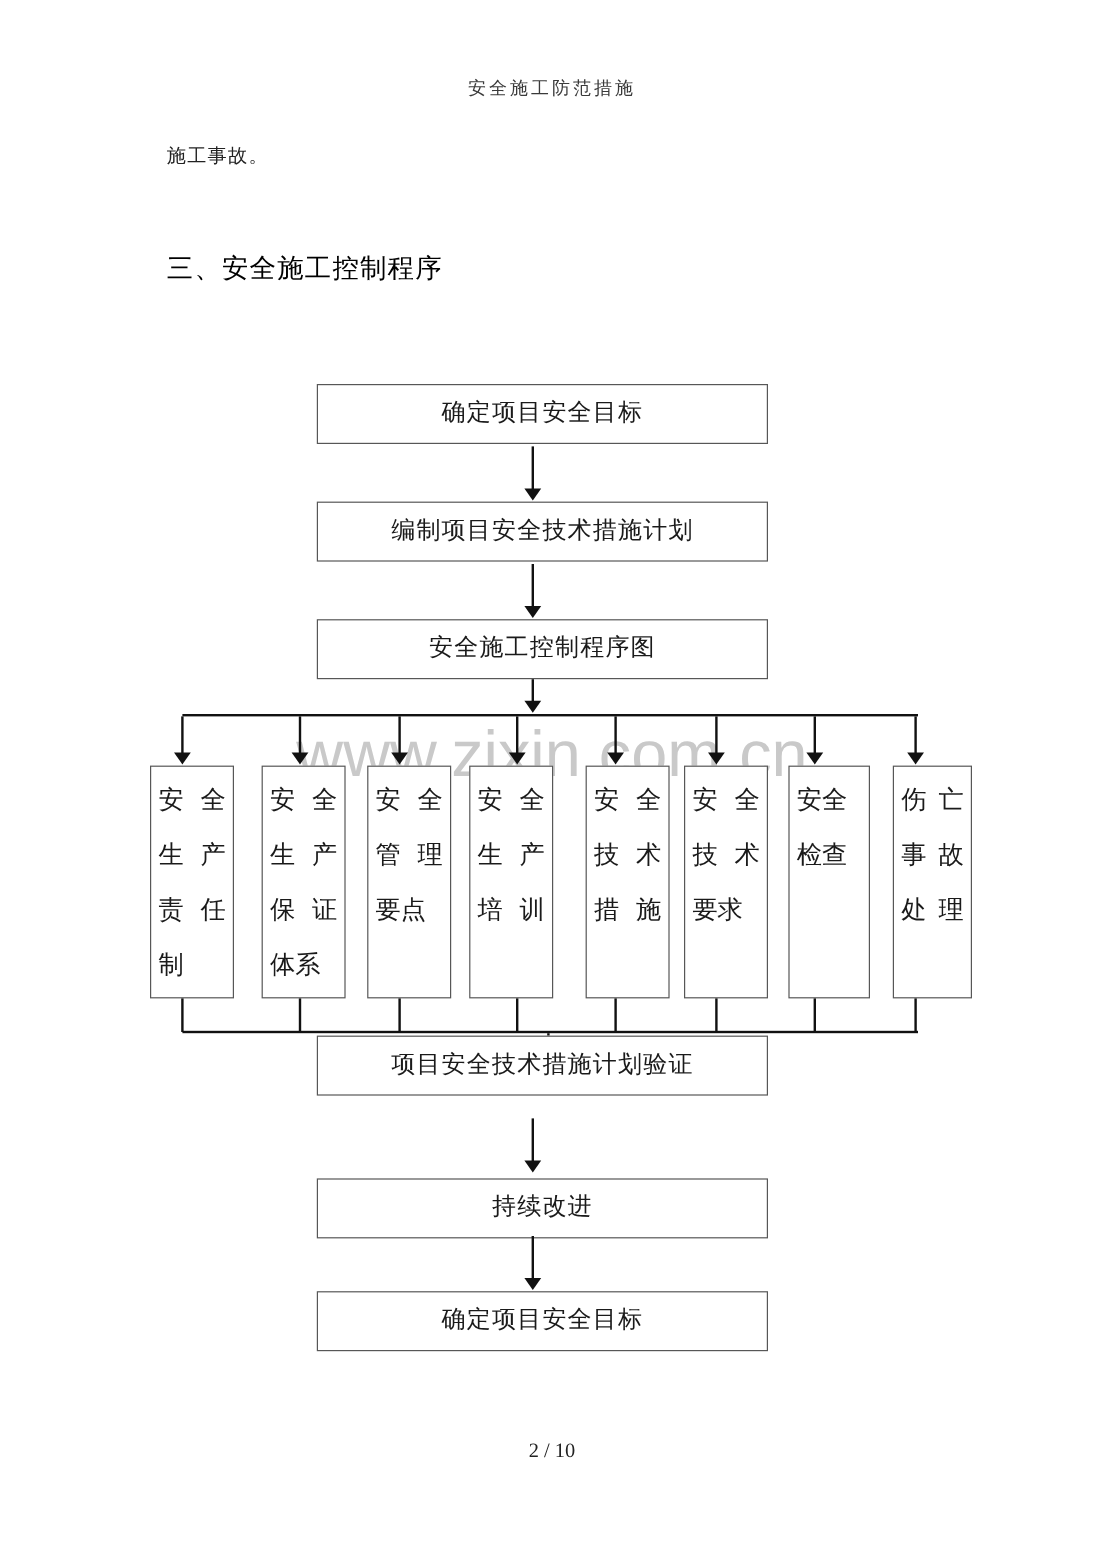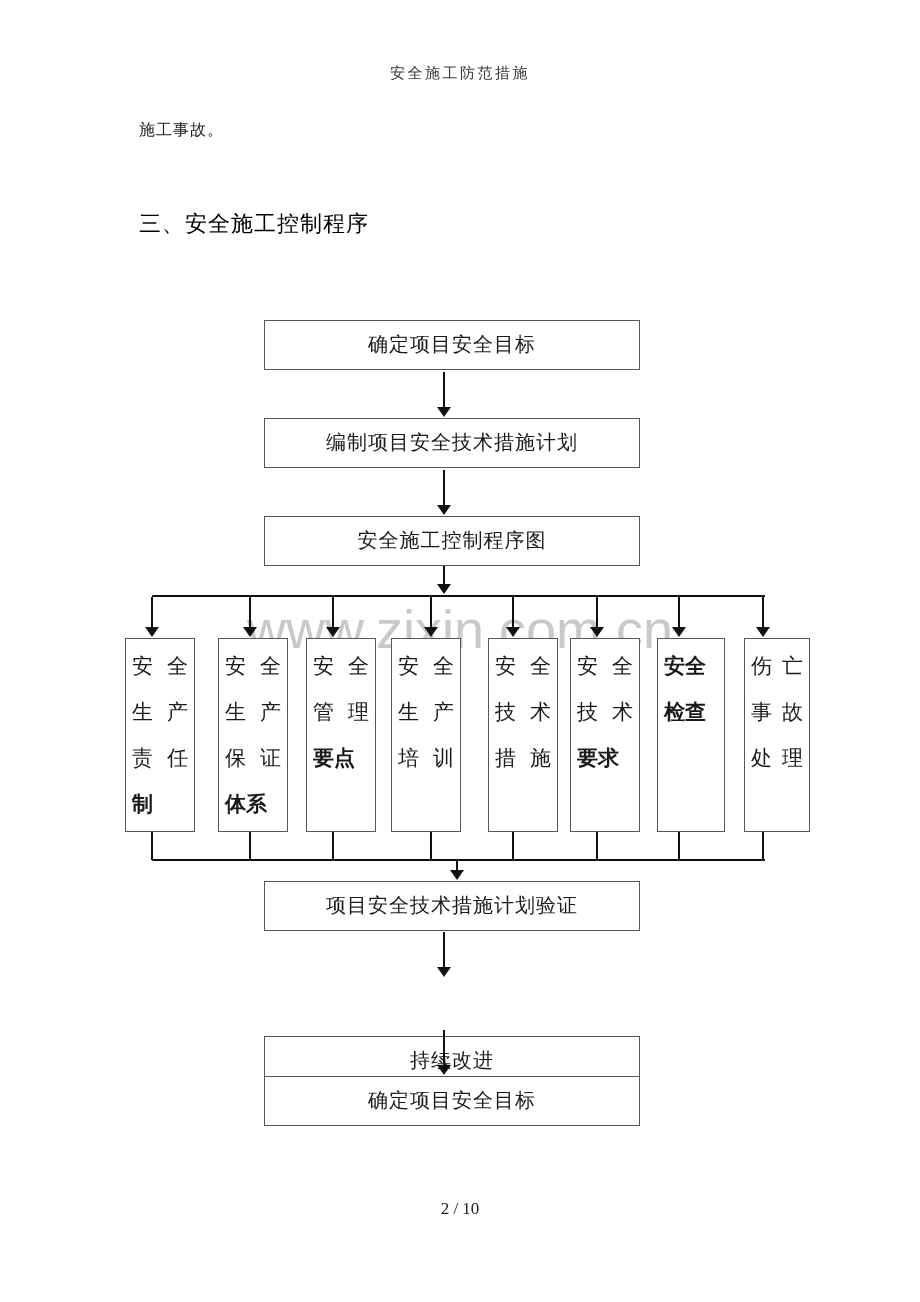--- a/index.html
+++ b/index.html
@@ -49,21 +49,21 @@
     font-size:20px;letter-spacing:1px;color:#1a1a1a;z-index:1;
   }
   
   .vbox{
     position:absolute;top:638px;height:194px;
     box-sizing:border-box;border:1px solid #575757;background:#fff;
     padding:4px 6px 0 6px;
     font-size:21px;color:#1a1a1a;z-index:1;
   }
   .vline{height:46px;display:flex;justify-content:space-between;align-items:center;}
-  .vline.single{justify-content:flex-start;letter-spacing:0;font-weight:bold;}
+  .vline.single{justify-content:flex-start;letter-spacing:0;}
   
   .varr{position:absolute;width:14px;z-index:1;}
   .varr .sh{position:absolute;left:6px;top:0;bottom:8px;width:2px;background:#111;}
   .varr .hd{position:absolute;left:0;bottom:0;width:0;height:0;
     border-left:7px solid transparent;border-right:7px solid transparent;
     border-top:10px solid #111;}
   .stub{position:absolute;width:2px;background:#111;z-index:1;}
   .hline{position:absolute;height:2px;background:#111;z-index:1;}
 </style>
 </head>
@@ -101,27 +101,27 @@
       </div>
 
     <div class="hline" style="left:152px;top:595px;width:613px"></div>
 
     <div class="hline" style="left:152px;top:859px;width:613px"></div>
     <div class="varr" style="left:450px;top:861px;height:19px">
         <i class="sh"></i>
         <i class="hd"></i>
       </div>
 
-    <div class="fbox" style="top:881px">项目安全技术措施计划验证</div>
+    <div class="fbox" style="top:863px">项目安全技术措施计划验证</div>
     <div class="varr" style="left:437px;top:932px;height:45px">
         <i class="sh"></i>
         <i class="hd"></i>
       </div>
 
-    <div class="fbox" style="top:1036px">持续改进</div>
+    <div class="fbox" style="top:982px">持续改进</div>
     <div class="varr" style="left:437px;top:1030px;height:45px">
         <i class="sh"></i>
         <i class="hd"></i>
       </div>
 
     <div class="fbox" style="top:1076px">确定项目安全目标</div>
   <div class="varr" style="left: 145px; top: 597px; height: 40px;">
         <i class="sh"></i>
         <i class="hd"></i>
       </div>

